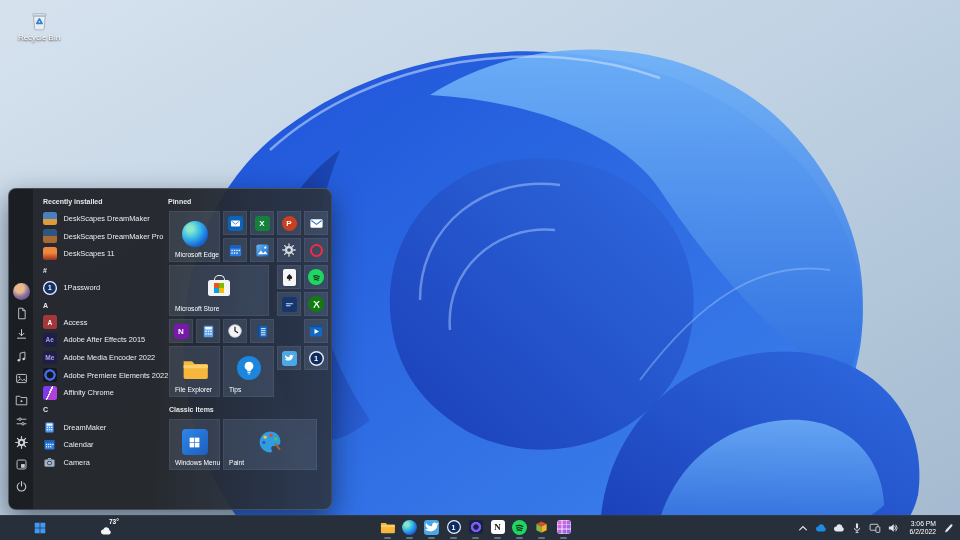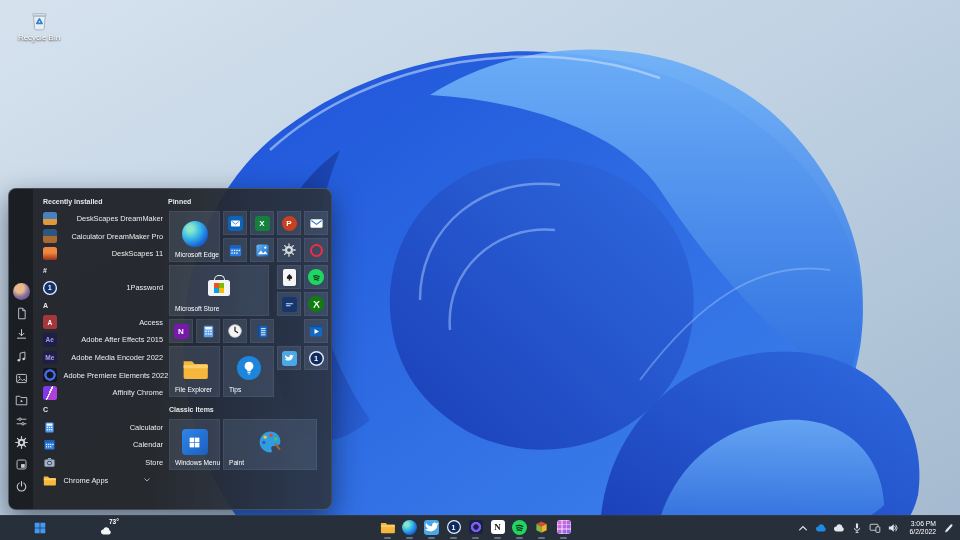--- a/index.html
+++ b/index.html
@@ -15,21 +15,21 @@
   .menu{position:absolute;left:8px;top:188px;width:322px;height:320px;border-radius:8px;overflow:hidden;
         background:linear-gradient(92deg,rgba(33,36,41,.97) 0,rgba(33,36,41,.97) 150px,rgba(45,55,72,.93) 100%);
         border:1px solid rgba(130,140,155,.35);box-shadow:0 10px 28px rgba(8,18,34,.55);}
   .rail{position:absolute;left:0;top:0;bottom:0;width:24px;background:rgba(16,18,21,.5);display:flex;flex-direction:column;align-items:center;padding-top:92px;box-sizing:border-box;}
   .rb{width:24px;height:21.6px;display:flex;align-items:center;justify-content:center;color:#ccd1d6;}
   .rb svg{width:13px;height:13px;}
   .avatar{width:17px;height:17px;border-radius:50%;background:radial-gradient(circle at 38% 30%,#e9b98a 0 28%,#8d6f9e 55%,#35477c 100%);}
 
   .applist{position:absolute;left:24px;top:4px;width:130px;}
   .al-h{height:16.5px;display:flex;align-items:center;padding-left:10px;font-size:7px;font-weight:700;color:#e6e8ea;}
-  .al-row{height:17.7px;display:flex;align-items:center;gap:7px;padding-left:10px;color:#eceeef;justify-content:space-between;}
+  .al-row{height:17.7px;display:flex;align-items:center;gap:7px;padding-left:10px;color:#eceeef;}
   .al-ic{width:13.5px;height:13.5px;flex:0 0 auto;border-radius:2.5px;display:flex;align-items:center;justify-content:center;font-size:6.5px;font-weight:700;}
   .al-ic svg{width:13px;height:13px;}
   .al-label{font-size:7.4px;white-space:nowrap;}
   .al-chev{margin-left:auto;margin-right:12px;color:#c6c9cd;display:flex;}
   .al-chev svg{width:8px;height:8px;}
 
   .ai-dm1{background:linear-gradient(180deg,#4a7fc0 0 52%,#e09a3e 52%);}
   .ai-dm2{background:linear-gradient(180deg,#2e5480 0 52%,#a86a30 52%);}
   .ai-dm3{background:linear-gradient(180deg,#f0873f 0 45%,#99301c 100%);}
   .ai-1p{background:#14306b;border-radius:50%;box-shadow:inset 0 0 0 1.3px #e8eef8;color:#fff;}
@@ -382,21 +382,21 @@
     </div>
 
     <div class="applist">
       <div class="al-h">Recently installed</div>
       <div class="al-row">
           <span class="al-ic ai-dm1"></span>
           <span class="al-label">DeskScapes DreamMaker</span>
         </div>
       <div class="al-row">
           <span class="al-ic ai-dm2"></span>
-          <span class="al-label">Calculator DreamMaker Pro</span>
+          <span class="al-label">DeskScapes DreamMaker Pro</span>
         </div>
       <div class="al-row">
           <span class="al-ic ai-dm3"></span>
           <span class="al-label">DeskScapes 11</span>
         </div>
       <div class="al-h">#</div>
       <div class="al-row">
           <span class="al-ic ai-1p">1</span>
           <span class="al-label">1Password</span>
         </div>
@@ -421,50 +421,37 @@
           <span class="al-ic ai-aff"></span>
           <span class="al-label">Affinity Chrome</span>
         </div>
       <div class="al-h">C</div>
       <div class="al-row">
           <span class="al-ic c-calc">
             <svg>
               <use href="#s-calc"></use>
             </svg>
           </span>
-          <span class="al-label">Calculator</span>
+          <span class="al-label">DreamMaker</span>
         </div>
       <div class="al-row">
           <span class="al-ic">
             <svg>
               <use href="#s-cal"></use>
             </svg>
           </span>
           <span class="al-label">Calendar</span>
         </div>
       <div class="al-row">
           <span class="al-ic c-cam">
             <svg>
               <use href="#s-camera"></use>
             </svg>
           </span>
-          <span class="al-label">Store</span>
-        </div>
-      <div class="al-row">
-          <span class="al-ic">
-            <svg>
-              <use href="#s-folder"></use>
-            </svg>
-          </span>
-          <span class="al-label">Chrome Apps</span>
-          <span class="al-chev">
-            <svg>
-              <use href="#s-chevd"></use>
-            </svg>
-          </span>
+          <span class="al-label">Camera</span>
         </div>
     </div>
 
     <div class="tiles">
       <div class="sec-h" style="left:5px;top:9px">Pinned</div>
 
       <div class="tile m lab" style="left:6px;top:22px">
         <span class="t-edge"></span>
         <span class="t-label">Microsoft Edge</span>
       </div>

